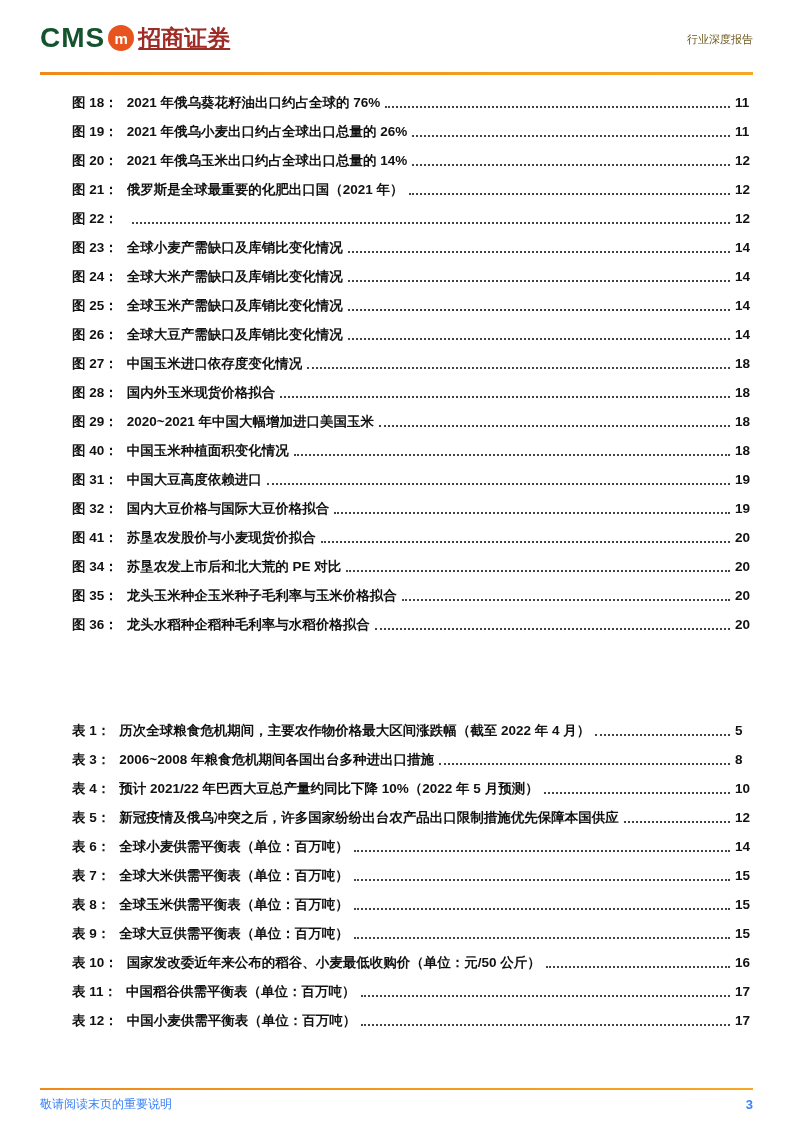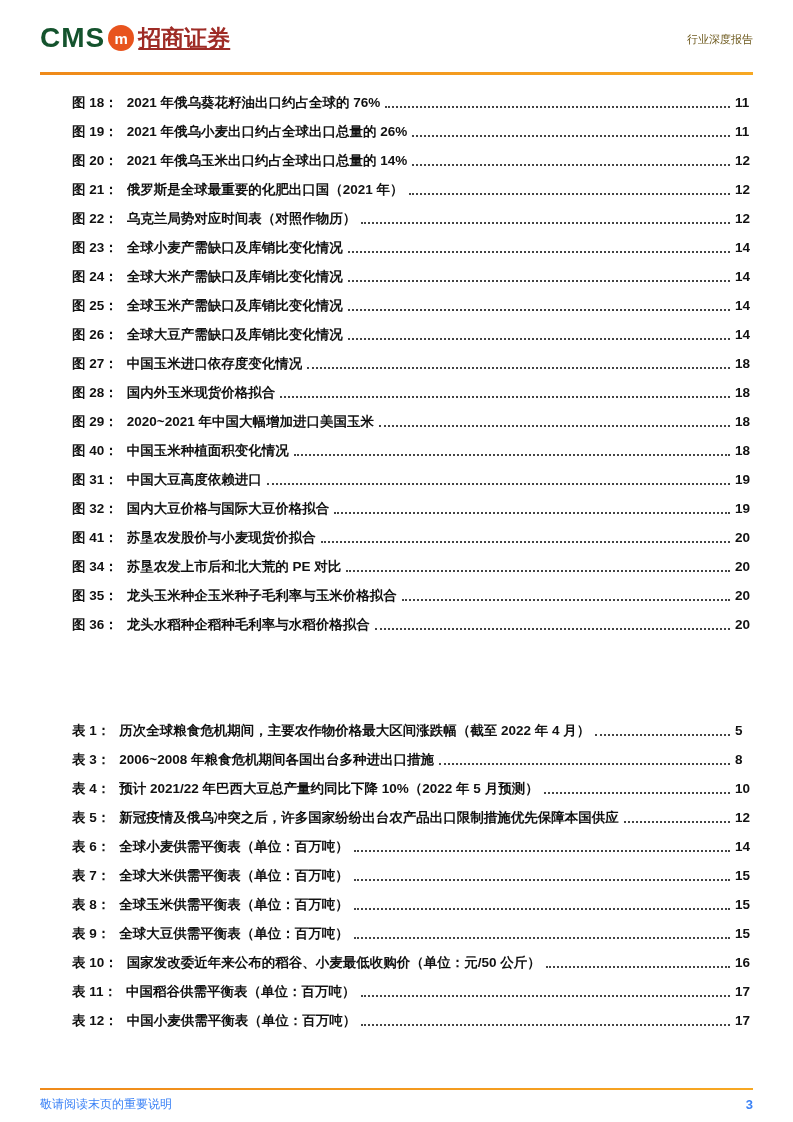--- a/index.html
+++ b/index.html
@@ -155,21 +155,20 @@
           <span class="toc-page">12</span>
         </div>
         <div class="toc-row">
           <span class="toc-label">图 21：</span>
           <span class="toc-title">俄罗斯是全球最重要的化肥出口国（2021 年）</span>
           <span class="toc-dots"></span>
           <span class="toc-page">12</span>
         </div>
         <div class="toc-row">
           <span class="toc-label">图 22：</span>
-          <span class="toc-title">乌克兰局势对应时间表（对照作物历）</span>
           <span class="toc-dots"></span>
           <span class="toc-page">12</span>
         </div>
         <div class="toc-row">
           <span class="toc-label">图 23：</span>
           <span class="toc-title">全球小麦产需缺口及库销比变化情况</span>
           <span class="toc-dots"></span>
           <span class="toc-page">14</span>
         </div>
         <div class="toc-row">

